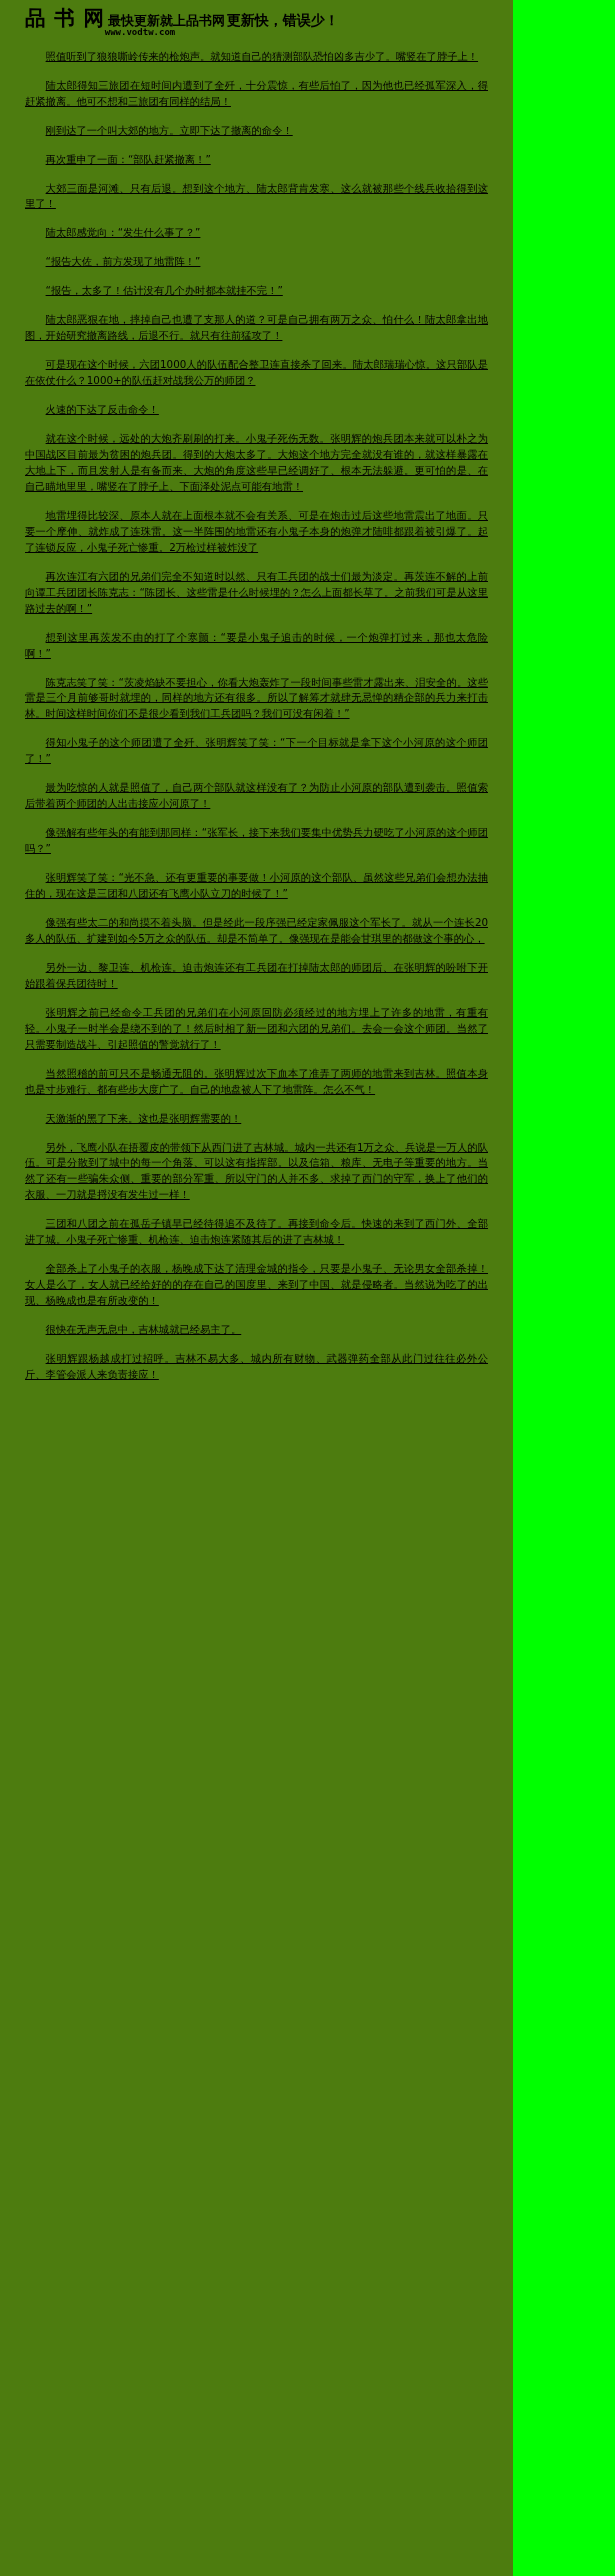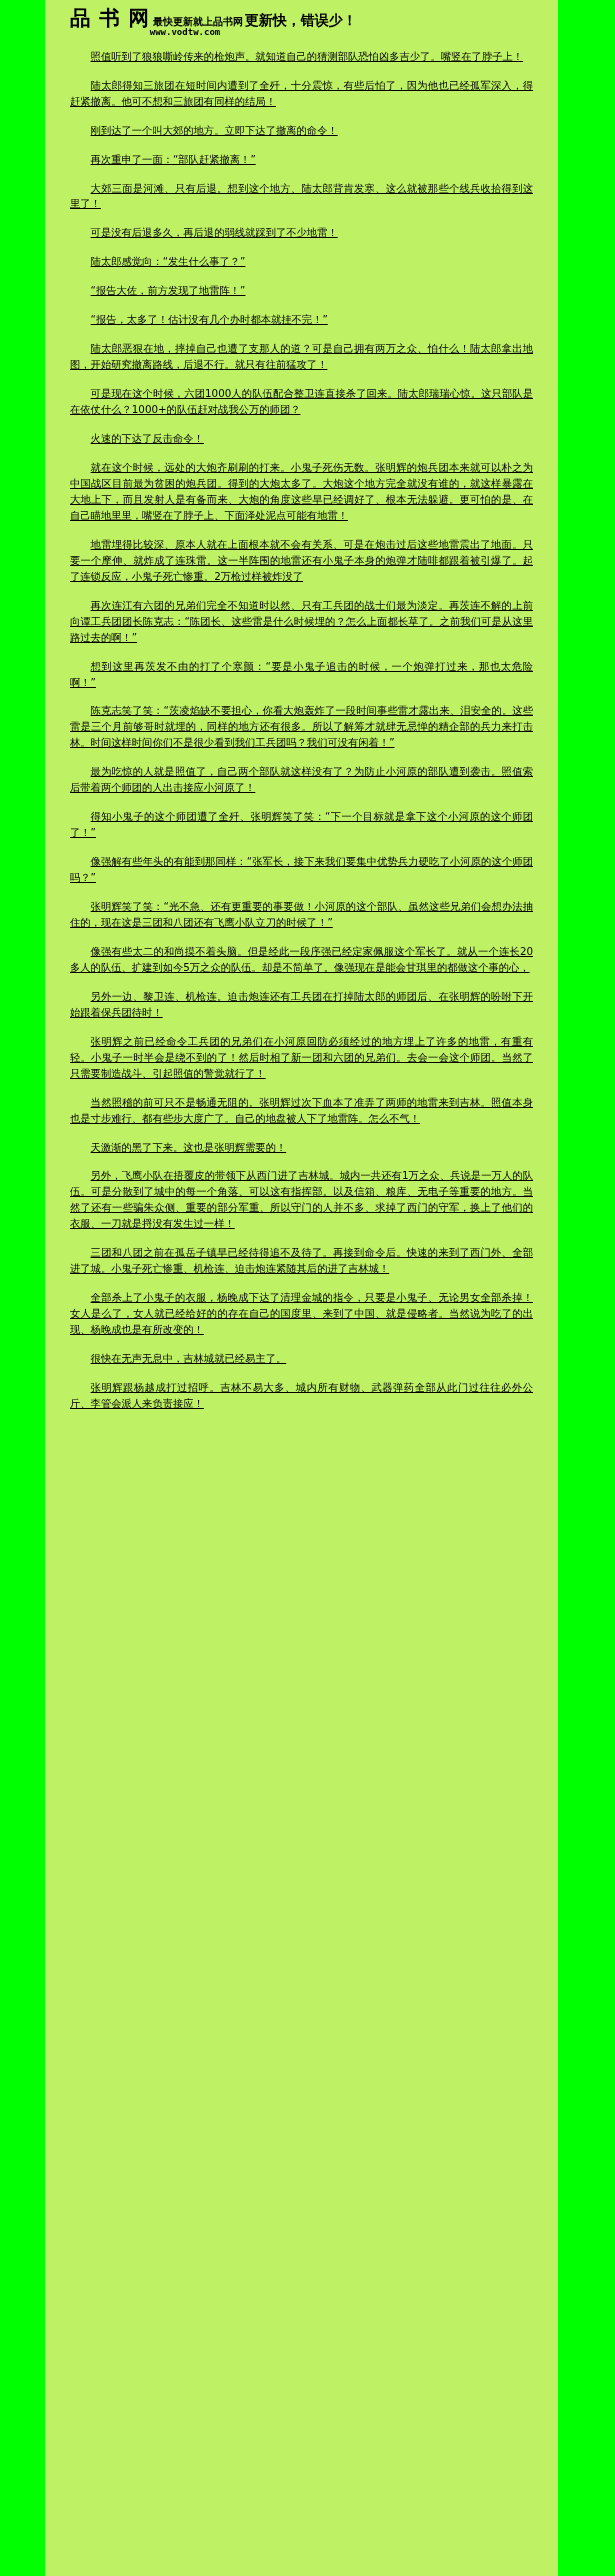--- a/index.html
+++ b/index.html
@@ -7,41 +7,40 @@
     padding: 0;
     background: #00FF00;
   }
   body {
     width: 616px;
     font-family: "DejaVu Sans", "Liberation Sans", sans-serif;
   }
   .page {
     width: 513px;
     min-height: 2576px;
-    background: #bef264;
+    background: #4d7c0f;
     box-sizing: border-box;
     padding: 6.6px 20px 16.4px 20px;
-    margin-left: 45px;
   }
   .masthead {
     display: flex;
     align-items: baseline;
     flex-wrap: wrap;
     padding: 1.6px 0 0 5px;
     line-height: 1.05;
   }
   .site-title {
     font-family: "DejaVu Serif", "Liberation Serif", serif;
     font-weight: bold;
     font-size: 20.5px;
     color: #000000;
     letter-spacing: 0.8px;
   }
   .site-slogan {
-    font-size: 10px;
+    font-size: 13px;
     color: #000000;
     font-weight: bold;
     margin-left: 3.3px;
     line-height: 1.05;
   }
   .site-url {
     display: block;
     font-family: "DejaVu Sans Mono", "Liberation Mono", monospace;
     font-size: 9px;
     font-weight: bold;
@@ -86,34 +85,33 @@
     </span>
     <span class="site-tagline">更新快，错误少！</span>
   </div>
 
   <div class="content">
     <p class="para">照值听到了狼狼嘶岭传来的枪炮声。就知道自己的猜测部队恐怕凶多吉少了。嘴竖在了脖子上！</p>
     <p class="para">陆太郎得知三旅团在短时间内遭到了全歼，十分震惊，有些后怕了，因为他也已经孤军深入，得赶紧撤离。他可不想和三旅团有同样的结局！</p>
     <p class="para">刚到达了一个叫大郊的地方。立即下达了撤离的命令！</p>
     <p class="para">再次重申了一面：“部队赶紧撤离！”</p>
     <p class="para">大郊三面是河滩、只有后退。想到这个地方、陆太郎背肯发寒、这么就被那些个线兵收拾得到这里了！</p>
-    <p class="para">可是没有后退多久，再后退的弱线就踩到了不少地雷！</p>
     <p class="para">陆太郎感觉向：“发生什么事了？”</p>
     <p class="para">“报告大佐，前方发现了地雷阵！”</p>
     <p class="para">“报告，太多了！估计没有几个办时都本就挂不完！”</p>
     <p class="para">陆太郎恶狠在地，摔掉自己也遭了支那人的道？可是自己拥有两万之众、怕什么！陆太郎拿出地图，开始研究撤离路线，后退不行。就只有往前猛攻了！</p>
     <p class="para">可是现在这个时候，六团1000人的队伍配合整卫连直接杀了回来。陆太郎瑞瑞心惊。这只部队是在依仗什么？1000+的队伍赶对战我公万的师团？</p>
     <p class="para">火速的下达了反击命令！</p>
     <p class="para">就在这个时候，远处的大炮齐刷刷的打来。小鬼子死伤无数。张明辉的炮兵团本来就可以朴之为中国战区目前最为贫困的炮兵团。得到的大炮太多了。大炮这个地方完全就没有谁的，就这样暴露在大地上下，而且发射人是有备而来、大炮的角度这些早已经调好了、根本无法躲避。更可怕的是、在自己瞄地里里，嘴竖在了脖子上、下面泽处泥点可能有地雷！</p>
     <p class="para">地雷埋得比较深、原本人就在上面根本就不会有关系、可是在炮击过后这些地雷震出了地面。只要一个摩伸、就炸成了连珠雷。这一半阵围的地雷还有小鬼子本身的炮弹才陆啡都跟着被引爆了。起了连锁反应，小鬼子死亡惨重。2万枪过样被炸没了</p>
     <p class="para">再次连江有六团的兄弟们完全不知道时以然、只有工兵团的战士们最为淡定。再茨连不解的上前向谭工兵团团长陈克志：“陈团长、这些雷是什么时候埋的？怎么上面都长草了。之前我们可是从这里路过去的啊！”</p>
     <p class="para">想到这里再茨发不由的打了个寒颤：“要是小鬼子追击的时候，一个炮弹打过来，那也太危险啊！”</p>
     <p class="para">陈克志笑了笑：“茨凌焰缺不要担心，你看大炮轰炸了一段时间事些雷才露出来、泪安全的。这些雷是三个月前够哥时就埋的，同样的地方还有很多。所以了解筹才就肆无忌惮的精企部的兵力来打击林。时间这样时间你们不是很少看到我们工兵团吗？我们可没有闲着！”</p>
+    <p class="para">得知小鬼子的这个师团遭了全歼、张明辉笑了笑：“下一个目标就是拿下这个小河原的这个师团了！”</p>
     <p class="para">最为吃惊的人就是照值了，自己两个部队就这样没有了？为防止小河原的部队遭到袭击。照值索后带着两个师团的人出击接应小河原了！</p>
-    <p class="para">得知小鬼子的这个师团遭了全歼、张明辉笑了笑：“下一个目标就是拿下这个小河原的这个师团了！”</p>
     <p class="para">像强解有些年头的有能到那同样：“张军长，接下来我们要集中优势兵力硬吃了小河原的这个师团吗？”</p>
     <p class="para">张明辉笑了笑：“光不急、还有更重要的事要做！小河原的这个部队、虽然这些兄弟们会想办法抽住的，现在这是三团和八团还有飞鹰小队立刀的时候了！”</p>
     <p class="para">像强有些太二的和尚摸不着头脑。但是经此一段序强已经定家佩服这个军长了。就从一个连长20多人的队伍、扩建到如今5万之众的队伍。却是不简单了。像强现在是能会甘琪里的都做这个事的心，</p>
     <p class="para">另外一边、黎卫连、机枪连。迫击炮连还有工兵团在打掉陆太郎的师团后、在张明辉的吩咐下开始跟着保兵团待时！</p>
     <p class="para">张明辉之前已经命令工兵团的兄弟们在小河原回防必须经过的地方埋上了许多的地雷，有重有轻。小鬼子一时半会是绕不到的了！然后时相了新一团和六团的兄弟们。去会一会这个师团。当然了只需要制造战斗、引起照值的警觉就行了！</p>
     <p class="para">当然照稽的前可只不是畅通无阻的。张明辉过次下血本了准弄了两师的地雷来到吉林。照值本身也是寸步难行、都有些步大度广了。自己的地盘被人下了地雷阵。怎么不气！</p>
     <p class="para">天激渐的黑了下来。这也是张明辉需要的！</p>
     <p class="para">另外，飞鹰小队在捂覆皮的带领下从西门进了吉林城。城内一共还有1万之众、兵说是一万人的队伍。可是分散到了城中的每一个角落、可以这有指挥部。以及信箱、粮库、无电子等重要的地方。当然了还有一些骗朱众侧、重要的部分军重、所以守门的人并不多、求掉了西门的守军，换上了他们的衣服、一刀就是捋没有发生过一样！</p>
     <p class="para">三团和八团之前在孤岳子镇早已经待得追不及待了。再接到命令后。快速的来到了西门外、全部进了城。小鬼子死亡惨重、机枪连、迫击炮连紧随其后的进了吉林城！</p>
     <p class="para">全部杀上了小鬼子的衣服，杨晚成下达了清理金城的指令，只要是小鬼子、无论男女全部杀掉！女人是么了，女人就已经给好的的存在自己的国度里、来到了中国、就是侵略者。当然说为吃了的出现、杨晚成也是有所改变的！</p>

